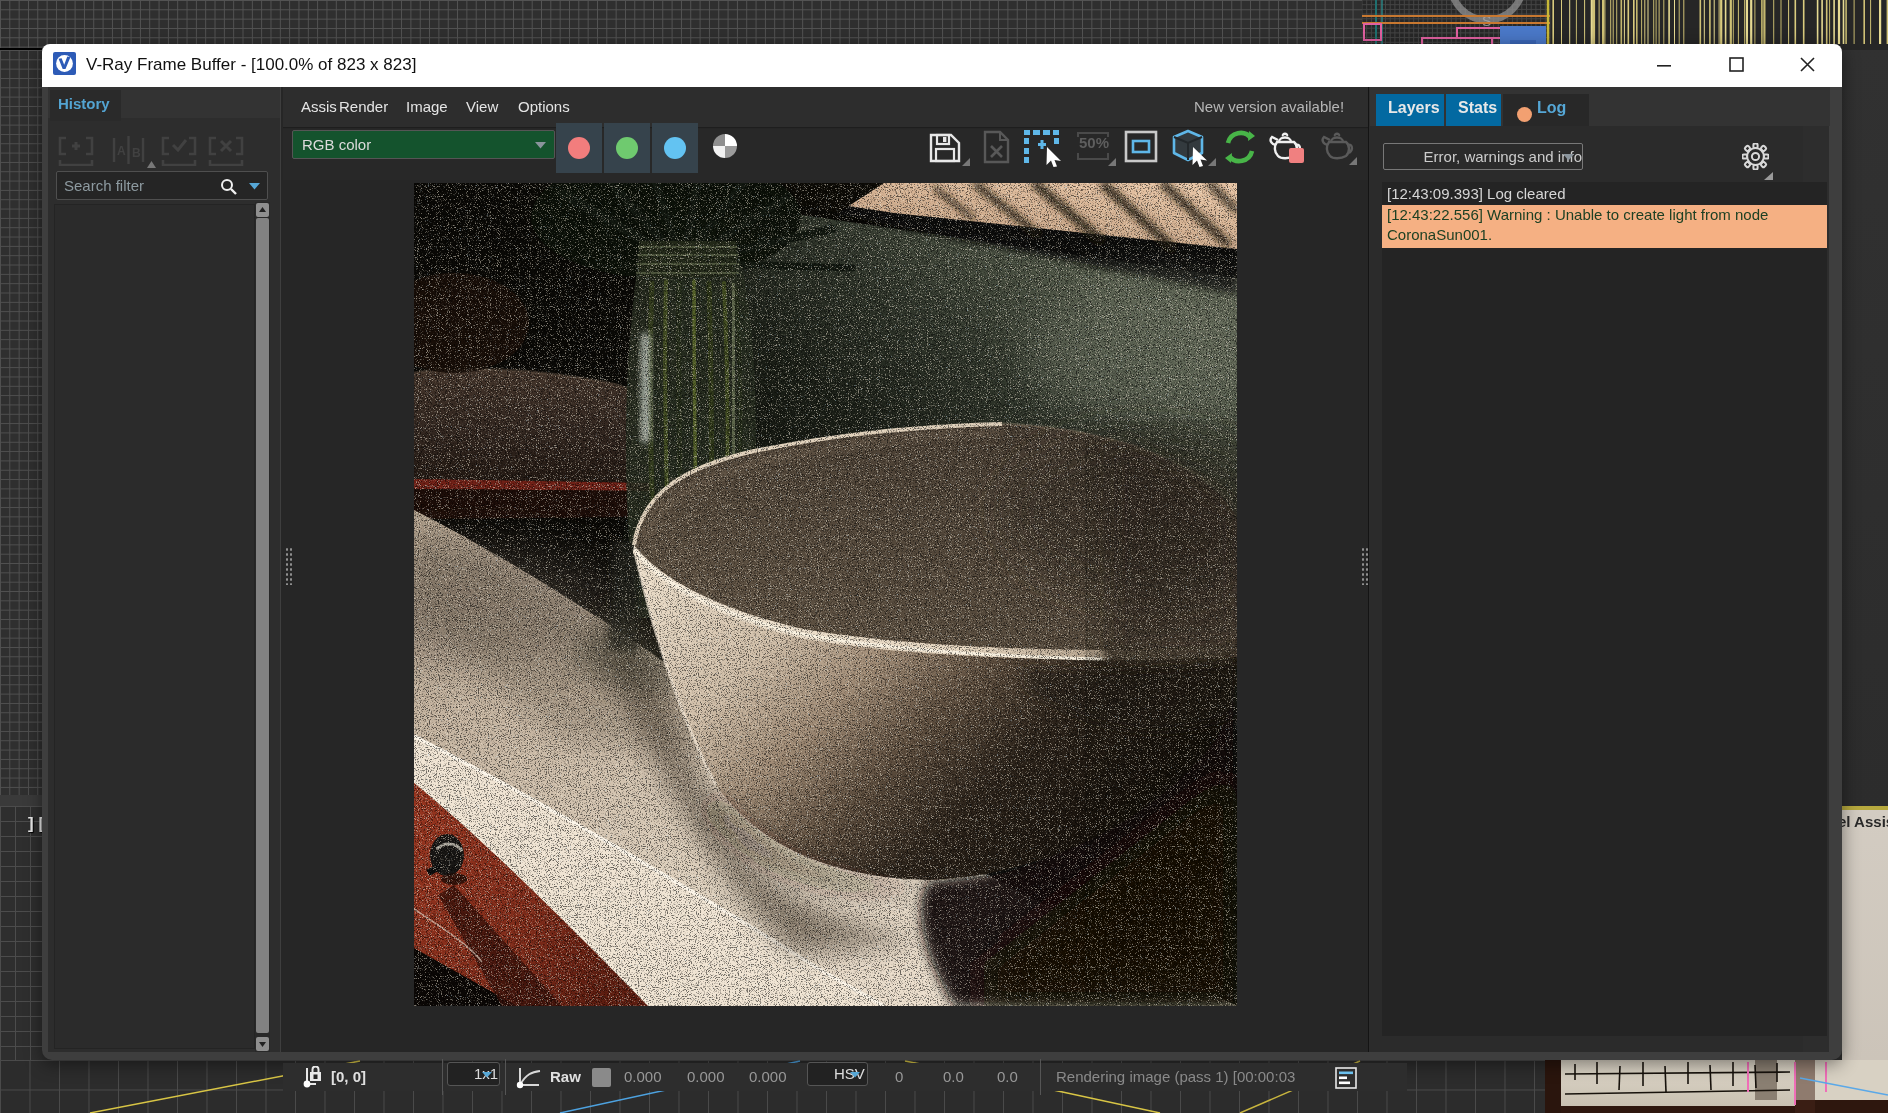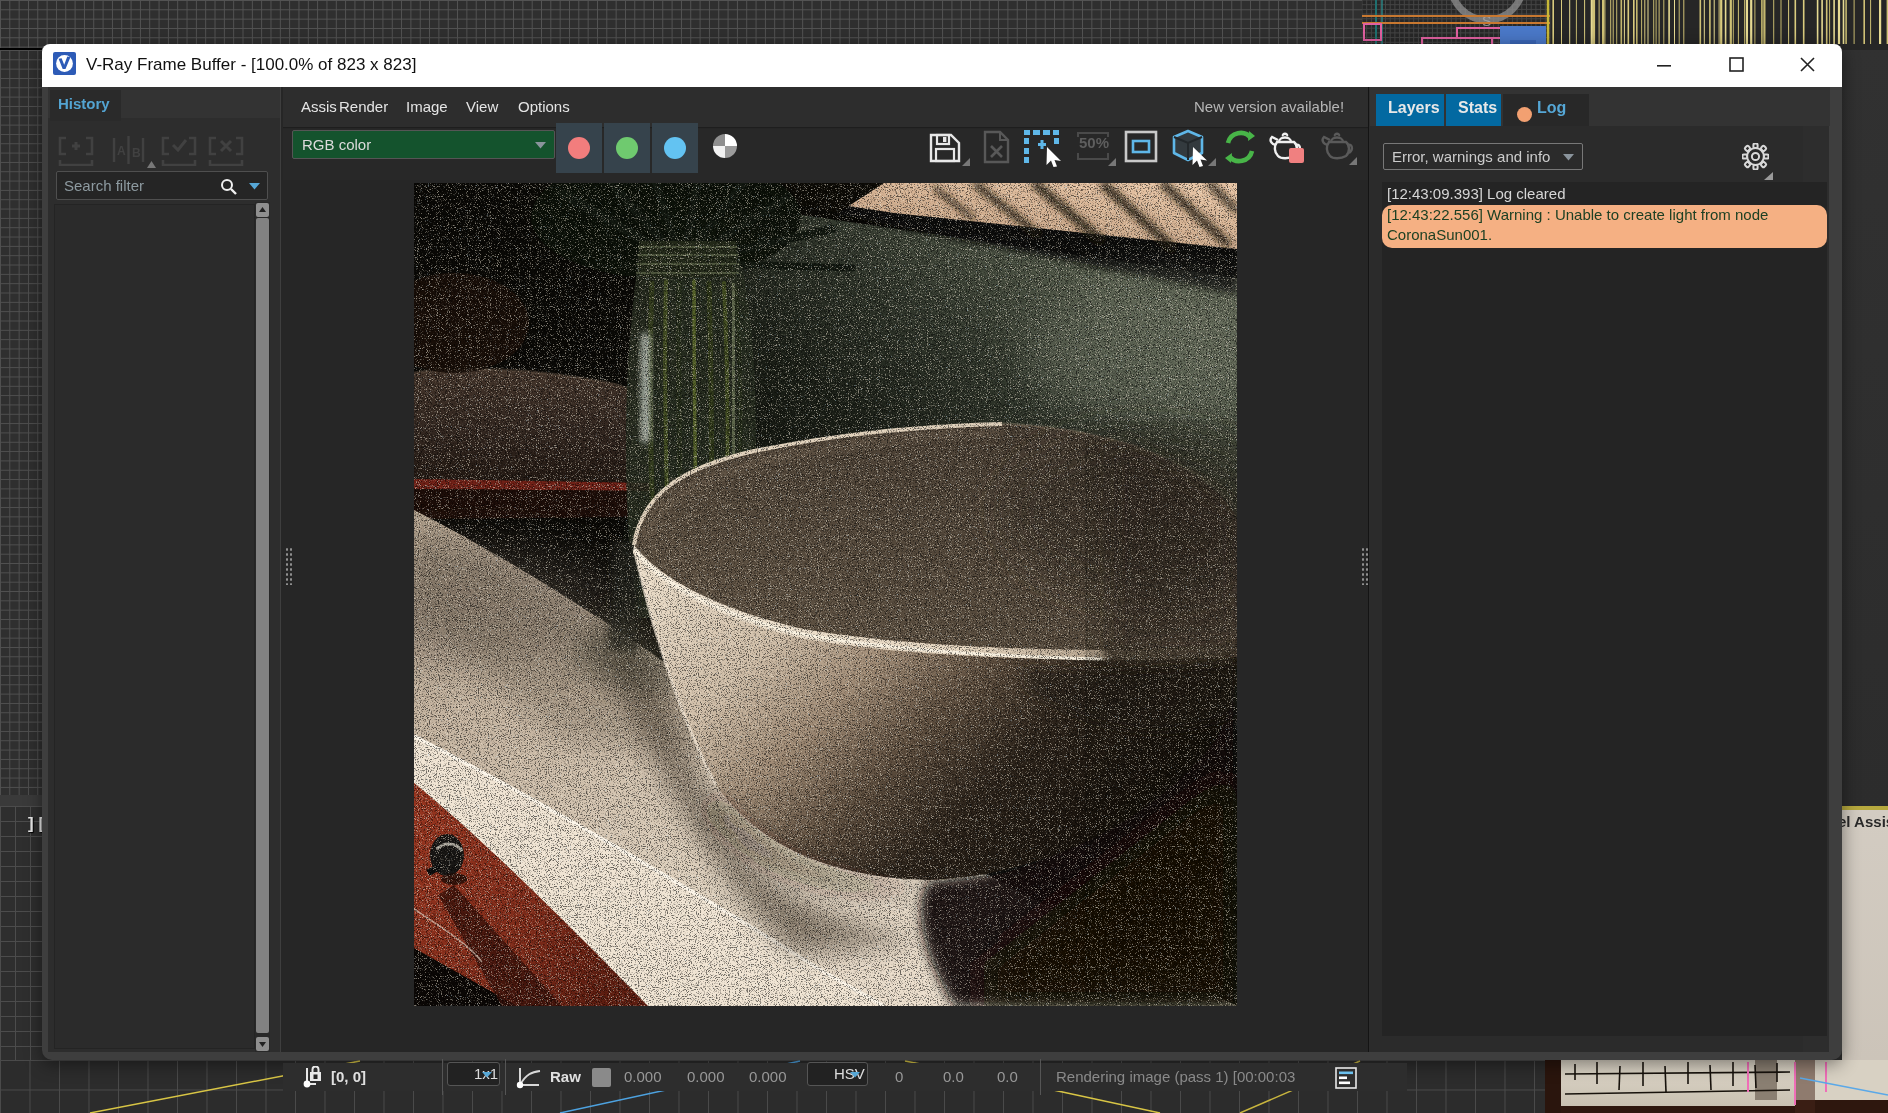--- a/index.html
+++ b/index.html
@@ -49,24 +49,24 @@
   #rgbbox { position:absolute; left:9px; top:1px; width:263px; height:29px; background:#14532d; border:1px solid #555; border-radius:2px; color:#dcdcdc; font-size:15px; line-height:27px; padding-left:9px; }
   .chanbtn { position:absolute; top:-6px; width:46px; height:50px; background:#36434c; }
   .chanbtn .dot { position:absolute; left:12px; top:14px; width:22px; height:22px; border-radius:50%; }
   #statusbar { position:absolute; left:2px; top:937px; width:1124px; height:28px; background:#2d2d2d; color:#989898; font-size:15px;margin-top:39px; }
   .sitem { position:absolute; top:5px; white-space:nowrap; }
   .ssep { position:absolute; top:-4px; width:1px; height:36px; background:#555; }
   .sbox { position:absolute; top:-1px; height:24px; background:#222; border:1px solid #555; border-radius:3px; color:#ddd; text-align:left; padding:2px 0 0 26px; }
   #rpanel { position:absolute; left:1326px; top:43px; width:461px; height:965px; background:#2d2d2d; border-left:1px solid #141414; }
   #rp-tabstrip { position:absolute; left:1px; top:0; width:460px; height:39px; background:#333333; }
   .rtab { position:absolute; top:7px; height:32px; background:#0369a1; color:#e8e8e8; font-weight:bold; font-size:16px; padding:5px 12px 0 12px; }
-  #rp-body { position:absolute; left:1px; top:39px; width:433px; height:926px; background:#2b2b2b; }
+  #rp-body { position:absolute; left:1px; top:39px; width:433px; height:926px; background:#2b2b2b;text-align:right; }
   #rp-filter { position:absolute; left:13px; top:17px; width:200px; height:27px; background:#2b2b2b; border:1px solid #787878; border-radius:2px; color:#cccccc; font-size:15px; line-height:25px; padding-left:8px; }
   #rp-log { position:absolute; left:12px; top:56px; width:445px; height:854px; background:#242424; color:#d6d6d6; font-size:15px; }
-  #rp-warn { position:absolute; left:0px; top:23px; width:445px; height:43px; background:#f5b083; color:#1d4023;border-radius:10px; }
+  #rp-warn { position:absolute; left:0px; top:23px; width:445px; height:43px; background:#f5b083; color:#1d4023; }
   .grip { position:absolute; width:7px; height:38px;
     background-image:radial-gradient(circle, #909090 1px, transparent 1.4px);
     background-size:4px 5px; }
 </style>
 </head>
 <body>
 <div class="abs" id="bg-top"></div>
 <div class="abs" id="bg-left"></div>
 <div class="abs" id="bg-left-line"></div>
 <div class="abs" id="bg-left-band"></div>

